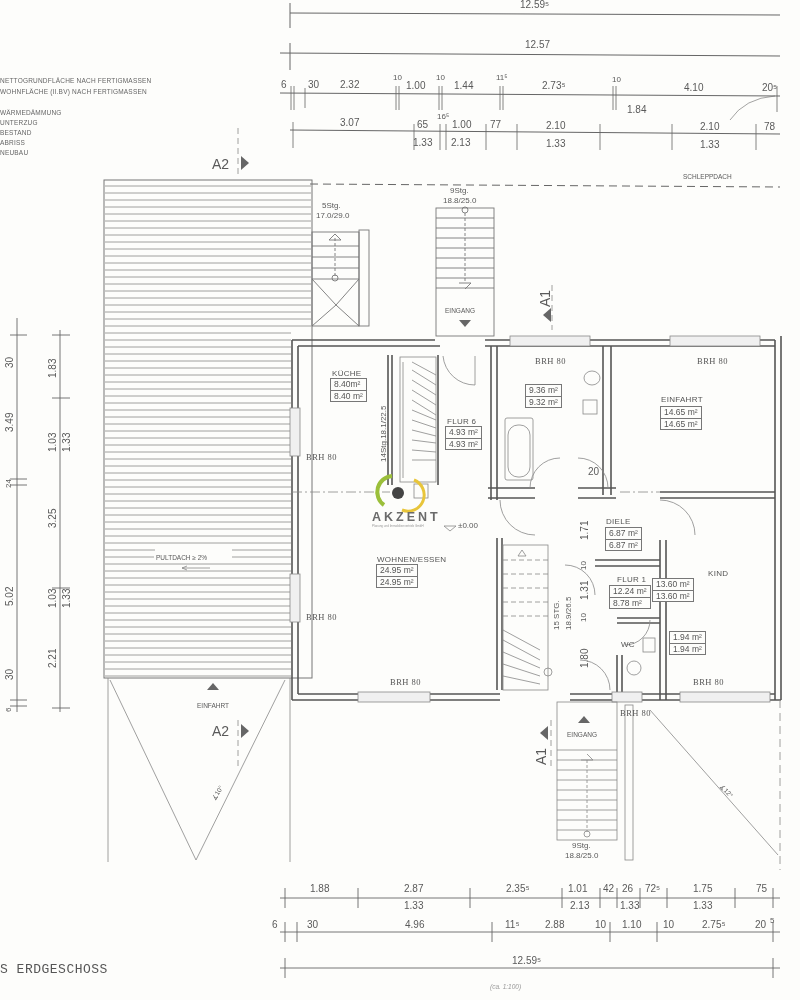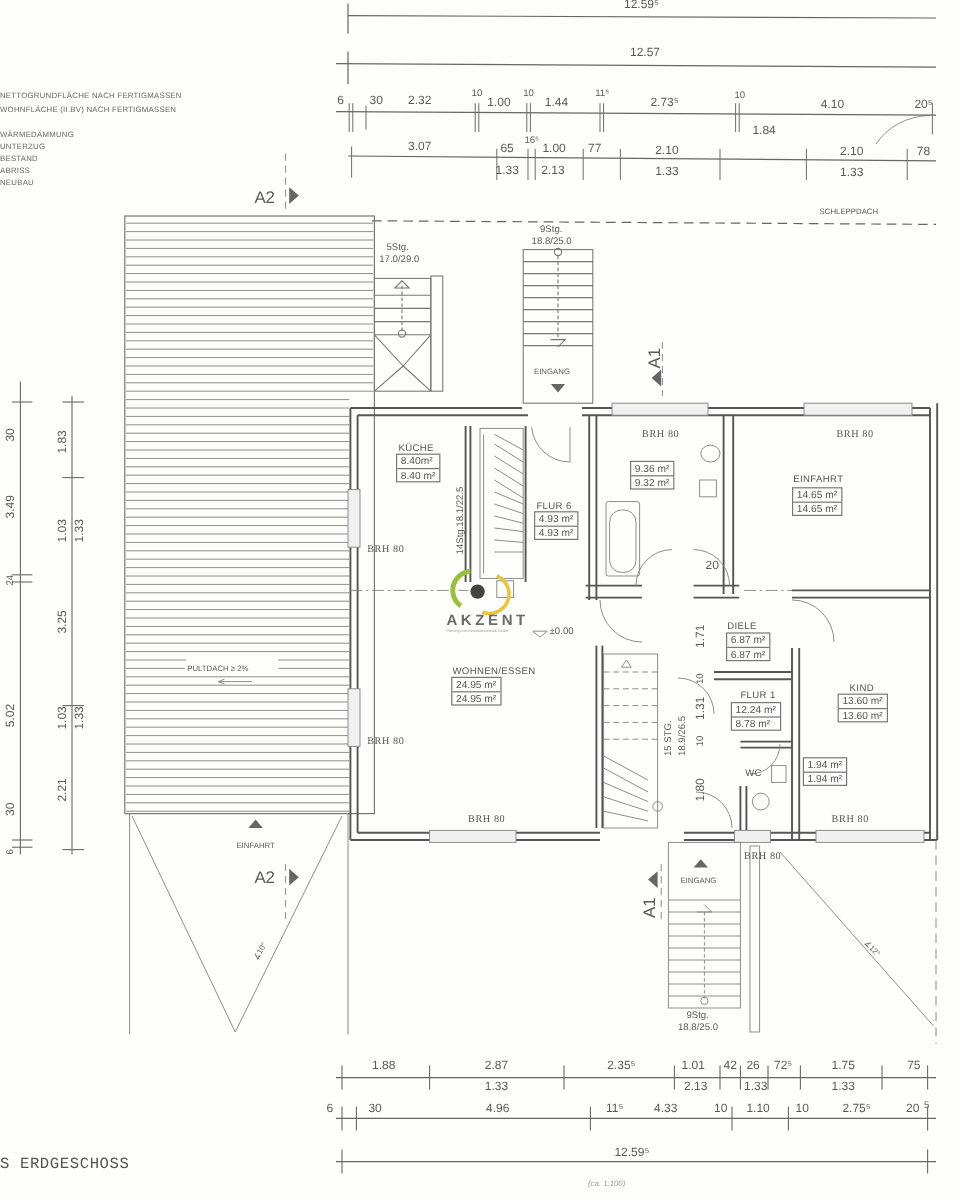--- a/index.html
+++ b/index.html
@@ -471,21 +471,21 @@
 </div>
 <div>
   <span class="room-name" style="left:617px;top:575px">FLUR 1</span>
   <div class="area-box" style="left:609px;top:585px">
     <div>12.24 m²</div>
     <div>8.78 m²</div>
   </div>
 </div>
 <div>
   <span class="room-name" style="left:708px;top:569px">KIND</span>
-  <div class="area-box" style="left:698px;top:578px">
+  <div class="area-box" style="left:652px;top:578px">
     <div>13.60 m²</div>
     <div>13.60 m²</div>
   </div>
 </div>
 <div>
   <span class="room-name" style="left:621px;top:640px">WC</span>
   <div class="area-box" style="left:669px;top:631px">
     <div>1.94 m²</div>
     <div>1.94 m²</div>
   </div>
@@ -533,21 +533,21 @@
   <span class="t" style="left:756px;top:884px">75</span>
   <span class="t" style="left:404px;top:901px">1.33</span>
   <span class="t" style="left:570px;top:901px">2.13</span>
   <span class="t" style="left:620px;top:901px">1.33</span>
   <span class="t" style="left:693px;top:901px">1.33</span>
 
   <span class="t" style="left:272px;top:920px">6</span>
   <span class="t" style="left:307px;top:920px">30</span>
   <span class="t" style="left:405px;top:920px">4.96</span>
   <span class="t" style="left:505px;top:920px">11⁵</span>
-  <span class="t" style="left:545px;top:920px">4.33</span>
+  <span class="t" style="left:545px;top:920px">2.88</span>
   <span class="t" style="left:595px;top:920px">10</span>
   <span class="t" style="left:622px;top:920px">1.10</span>
   <span class="t" style="left:663px;top:920px">10</span>
   <span class="t" style="left:702px;top:920px">2.75⁵</span>
   <span class="t" style="left:755px;top:920px">20</span>
   <span class="t sm" style="left:770px;top:917px">5</span>
 
   <span class="t" style="left:512px;top:956px">12.59⁵</span>
   <span class="t xs" style="left:490px;top:984px;color:#999;font-style:italic">(ca. 1:100)</span>
 </div>

